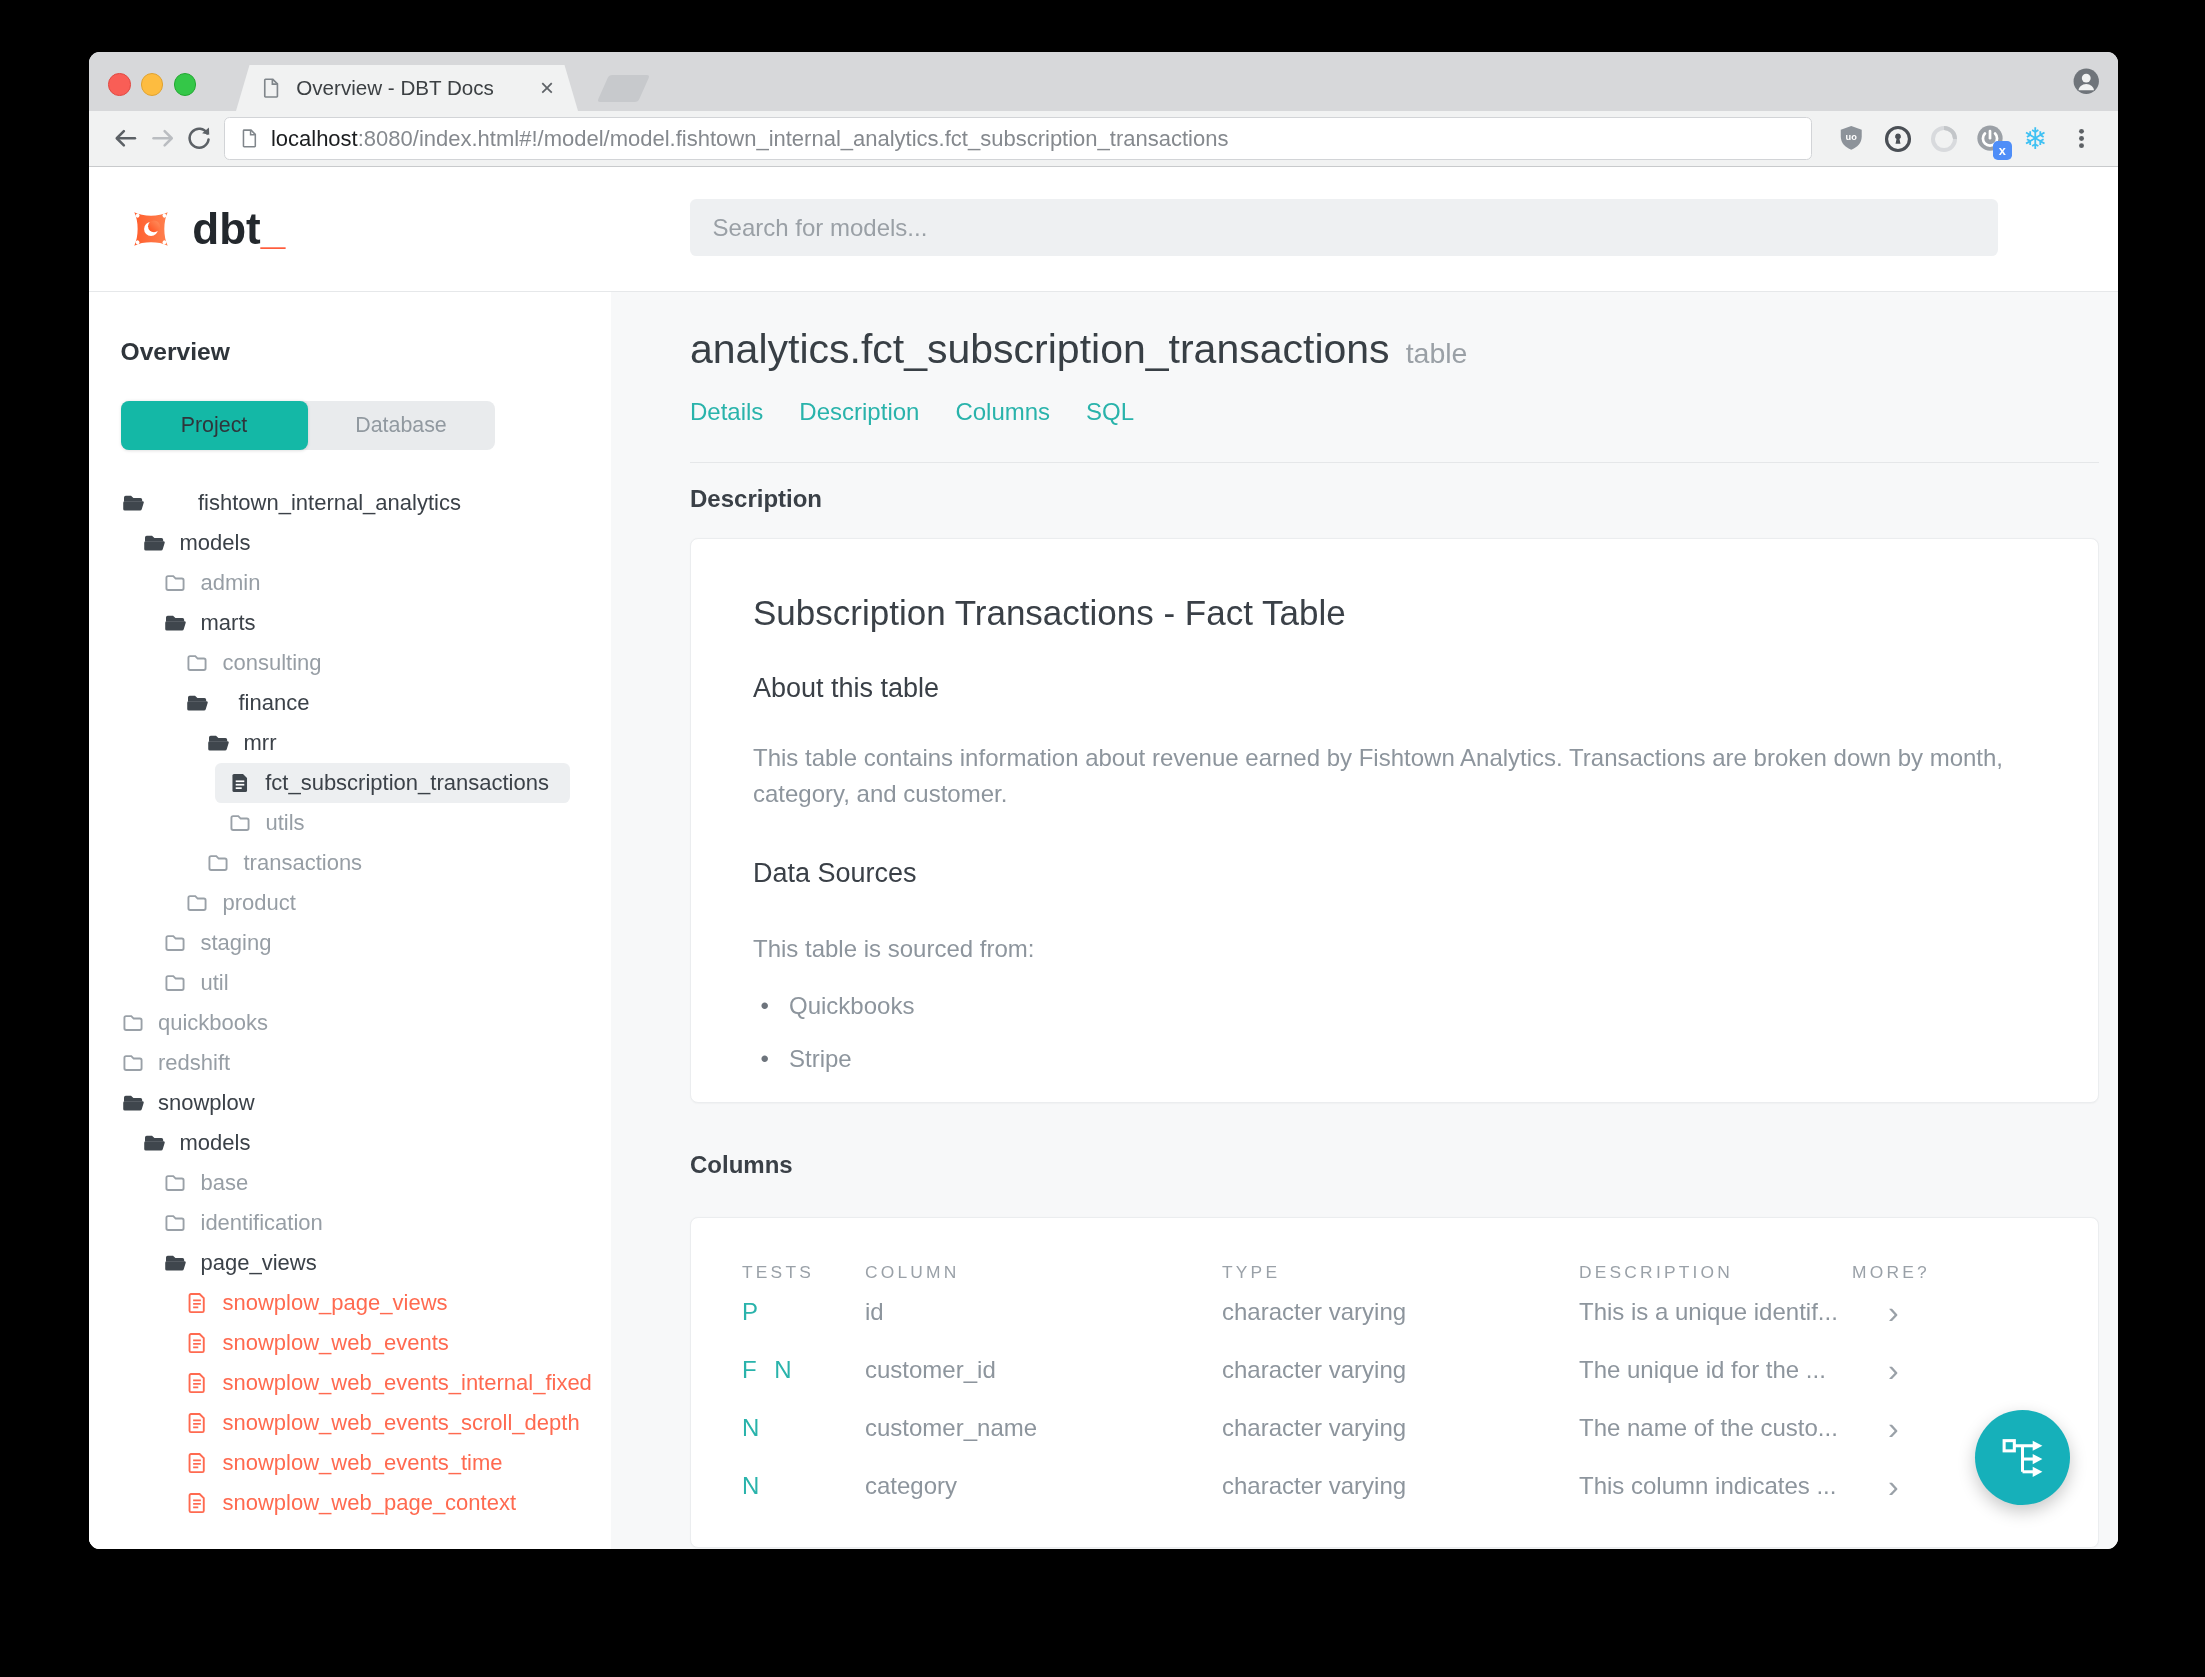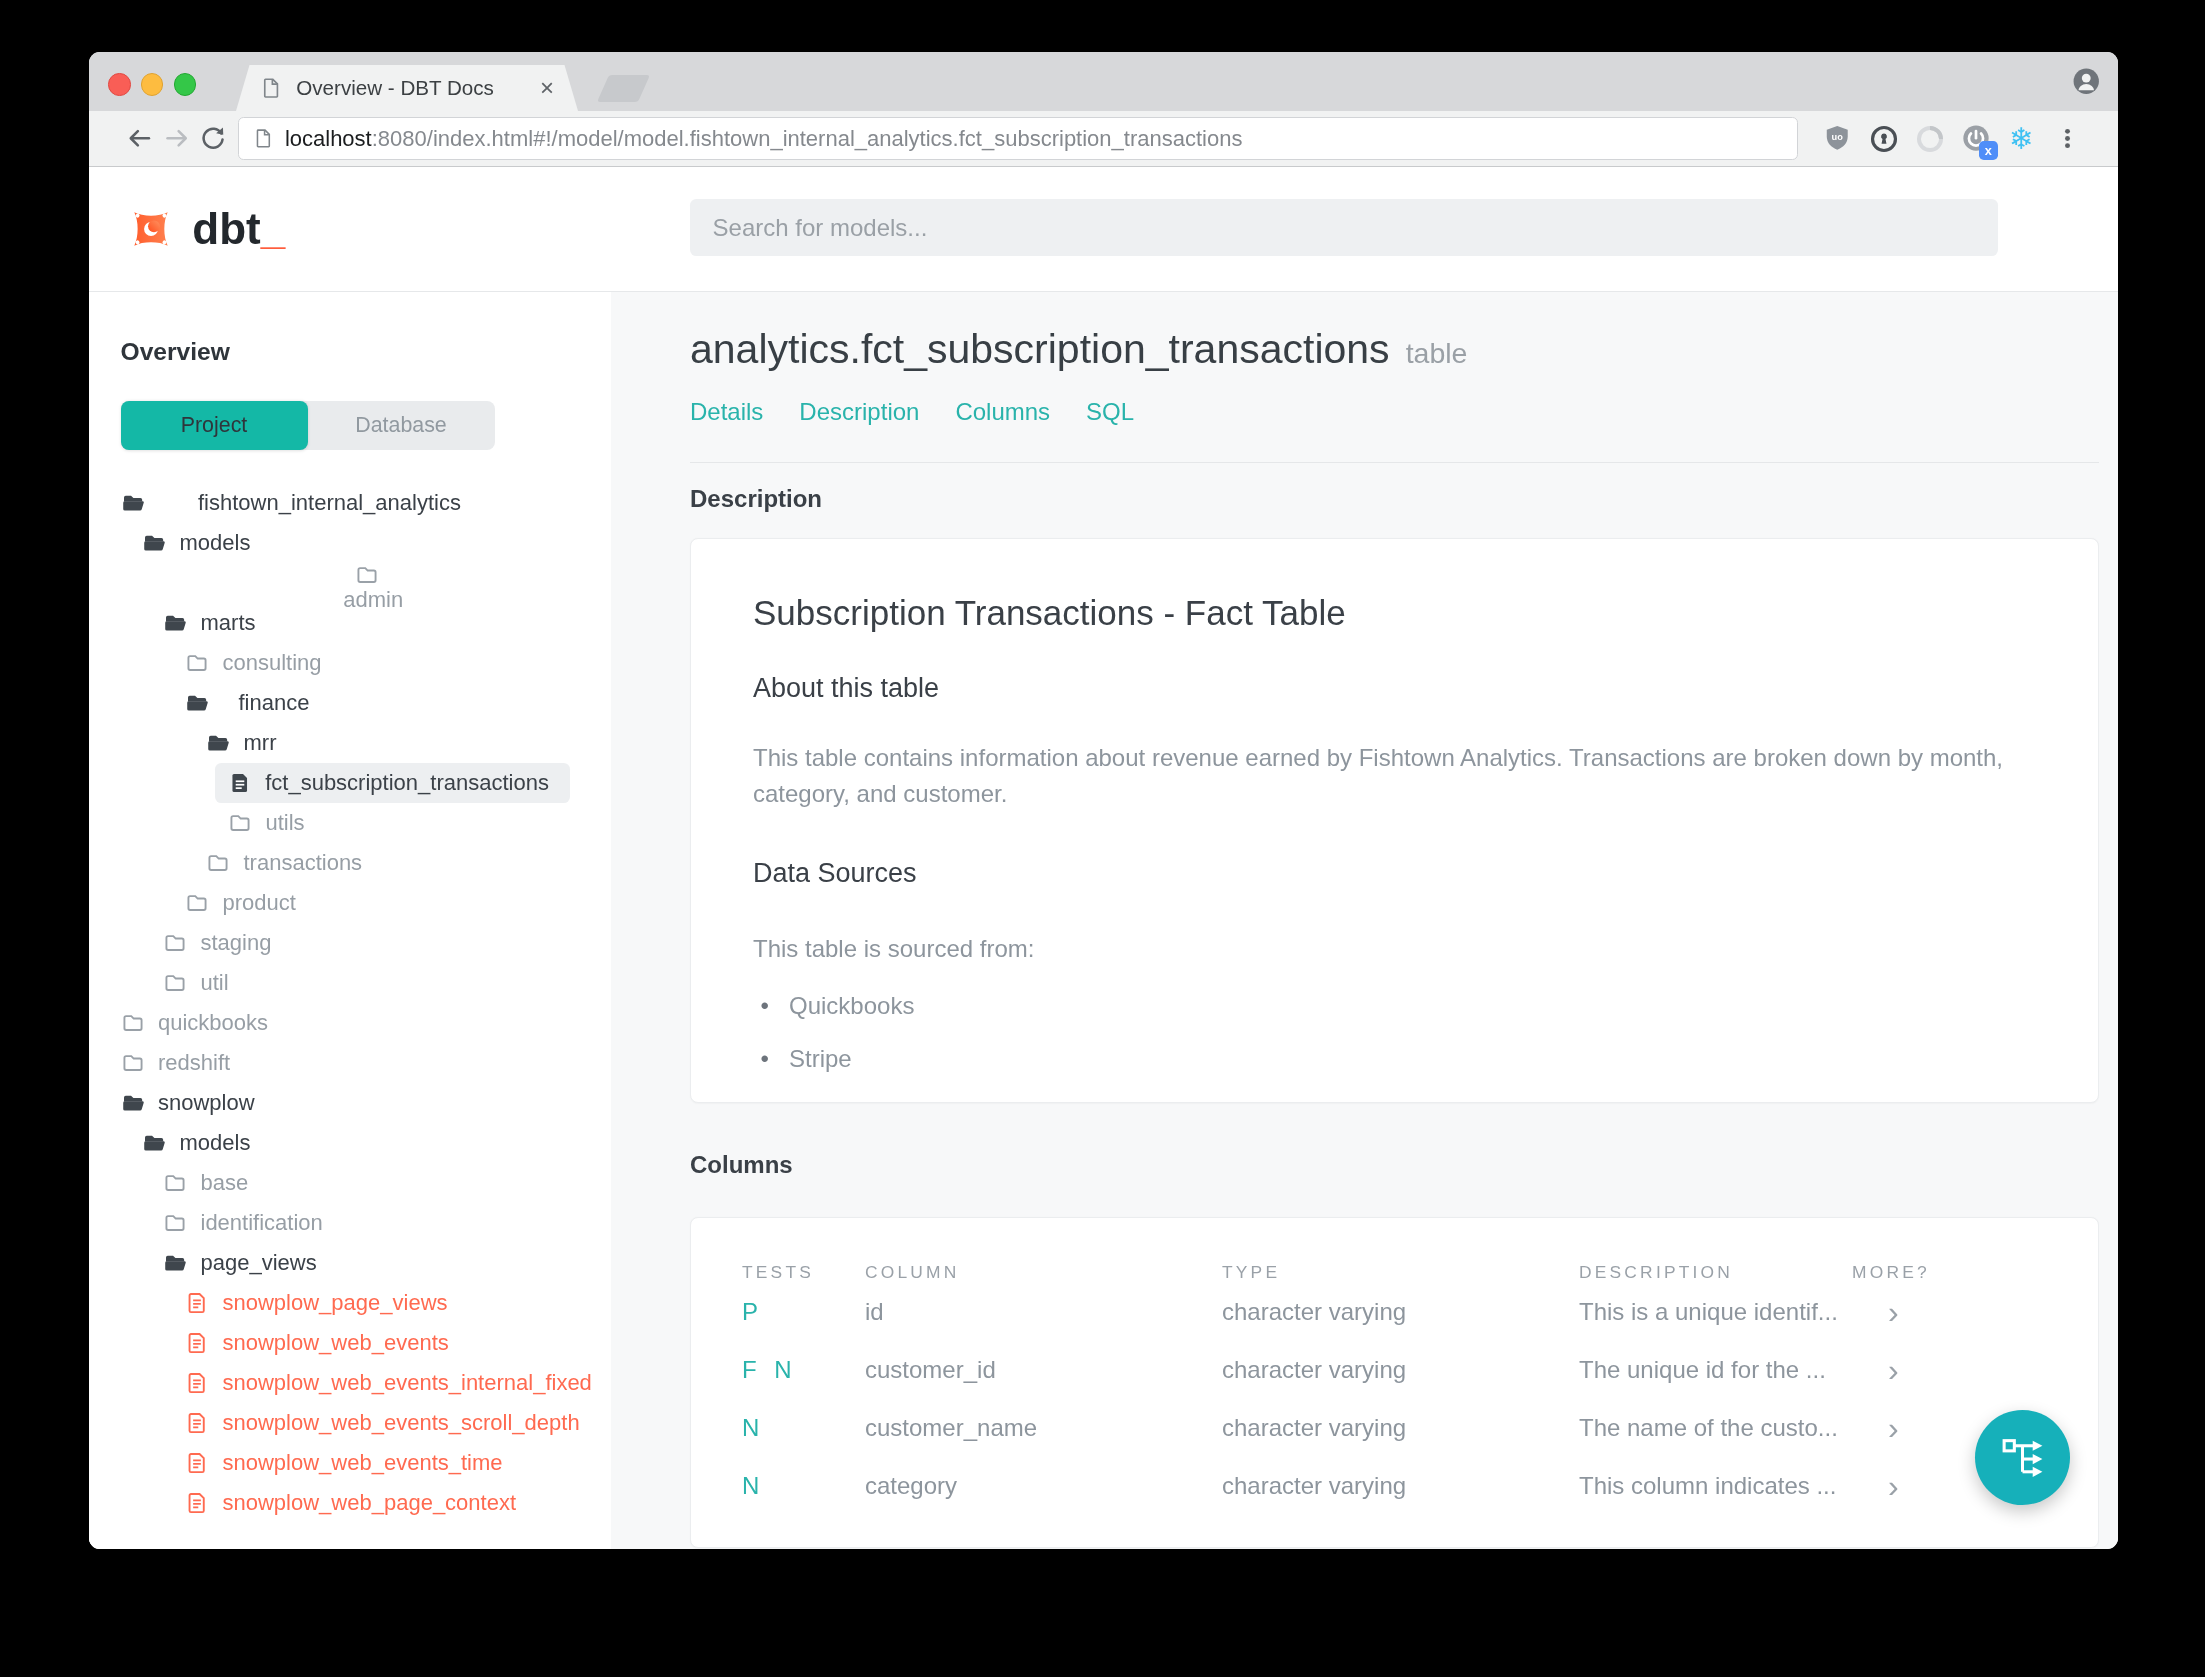--- a/index.html
+++ b/index.html
@@ -15,21 +15,21 @@
   .light.green{background:#34c748;border:0.8px solid #24a833;}
   .tab{position:absolute;left:147px;bottom:0;width:342px;height:46px;background:#f1f2f2;
     clip-path:polygon(0 100%,13.5px 0,calc(100% - 13.5px) 0,100% 100%);
     display:flex;align-items:center;padding:0 24px;box-sizing:border-box;}
   .tab-title{font-size:20.6px;color:#3c4043;margin-left:14.3px;white-space:nowrap;}
   .tab-close{margin-left:auto;font-size:24px;color:#5f6368;line-height:1;}
   .newtab{position:absolute;left:514px;bottom:8.7px;width:41px;height:27px;background:#c7c9cc;
     transform:skewX(-24deg);border-radius:3.2px;}
   .avatar-box{position:absolute;right:17.4px;top:15px;}
   .toolbar{height:55px;background:#f1f2f2;border-bottom:0.8px solid #c8cacc;display:flex;
-    align-items:center;padding:0 33px;flex:none;}
+    align-items:center;padding:0 19px;flex:none;}
   .navbtn{width:36px;height:36px;display:flex;align-items:center;justify-content:center;flex:none;}
   .urlbar{flex:1;height:41px;background:#fff;border:0.8px solid #d2d4d7;border-radius:5.5px;
     margin:0 11px 0 8px;display:flex;align-items:center;padding:0 14.3px;min-width:0;}
   .url-text{font-size:22px;margin-left:11px;white-space:nowrap;overflow:hidden;}
   .url-host{color:#1b1d1f;}
   .url-rest{color:#85898e;}
   .ext{width:35px;height:35px;display:flex;align-items:center;justify-content:center;
     margin-left:11px;flex:none;position:relative;}
   .ext-badge{position:absolute;right:-4.8px;bottom:-4px;width:19px;height:19px;background:#4f8ef8;
     border-radius:4.8px;color:#fff;font-size:12.7px;font-weight:bold;display:flex;align-items:center;
@@ -234,21 +234,21 @@
               </svg>
               <span class="tree-label tone-dark">fishtown_internal_analytics</span>
             </div>
             <div class="tree-row" style="margin-left: 31px;">
               <svg width="24" height="24" viewBox="0 0 28 28">
       <path d="M3.5 7.5 a2 2 0 0 1 2 -2 h6.2 l2.8 2.8 h8.2 a2 2 0 0 1 2 2 v1.9 h-21.2z" fill="#3f464d"></path>
       <path d="M2.6 13.6 a1.7 1.7 0 0 1 1.7 -1.5 h20.9 a1.35 1.35 0 0 1 1.3 1.75 l-2.3 7.5 a2.1 2.1 0 0 1 -2 1.5 H4.5 a1.9 1.9 0 0 1 -1.9 -1.7 z" fill="#3f464d"></path>
               </svg>
               <span class="tree-label tone-dark">models</span>
             </div>
-            <div class="tree-row" style="margin-left: 52px; flex-direction: column;">
+            <div class="tree-row" style="margin-left: 52px;">
               <svg width="24" height="24" viewBox="0 0 28 28">
       <path d="M4 8 a2 2 0 0 1 2 -2 h6 l2.8 2.8 h7.2 a2 2 0 0 1 2 2 v9.4 a2 2 0 0 1 -2 2 H6 a2 2 0 0 1 -2 -2 z" fill="none" stroke="#9aa1a8" stroke-width="2.2"></path>
               </svg>
               <span class="tree-label tone-muted">admin</span>
             </div>
             <div class="tree-row" style="margin-left: 52px;">
               <svg width="24" height="24" viewBox="0 0 28 28">
       <path d="M3.5 7.5 a2 2 0 0 1 2 -2 h6.2 l2.8 2.8 h8.2 a2 2 0 0 1 2 2 v1.9 h-21.2z" fill="#3f464d"></path>
       <path d="M2.6 13.6 a1.7 1.7 0 0 1 1.7 -1.5 h20.9 a1.35 1.35 0 0 1 1.3 1.75 l-2.3 7.5 a2.1 2.1 0 0 1 -2 1.5 H4.5 a1.9 1.9 0 0 1 -1.9 -1.7 z" fill="#3f464d"></path>
               </svg>

